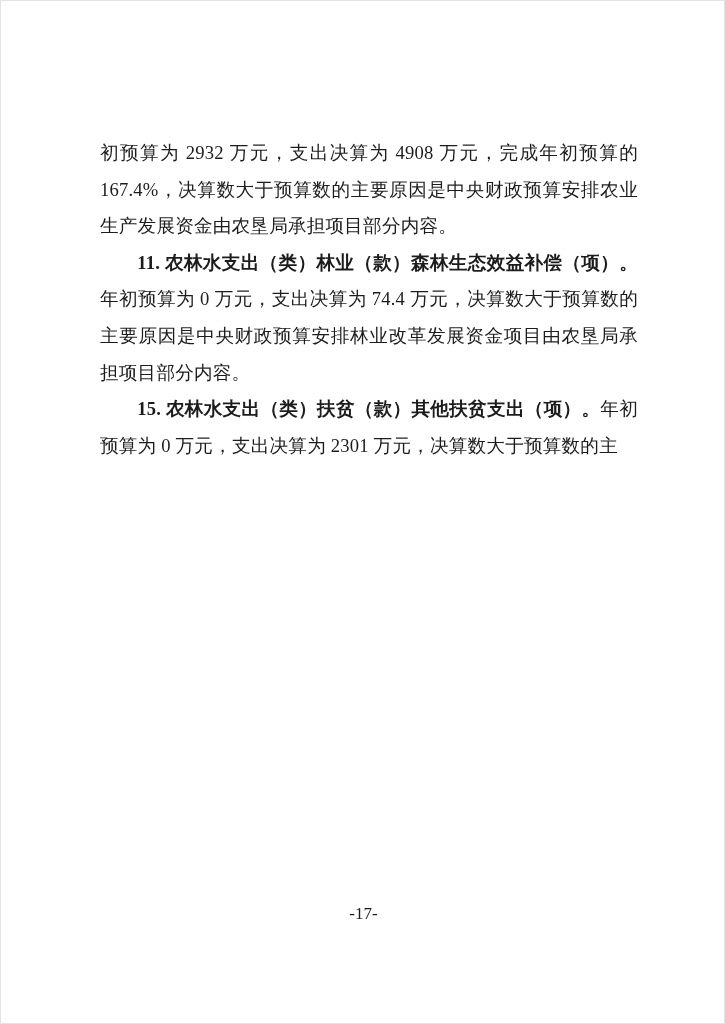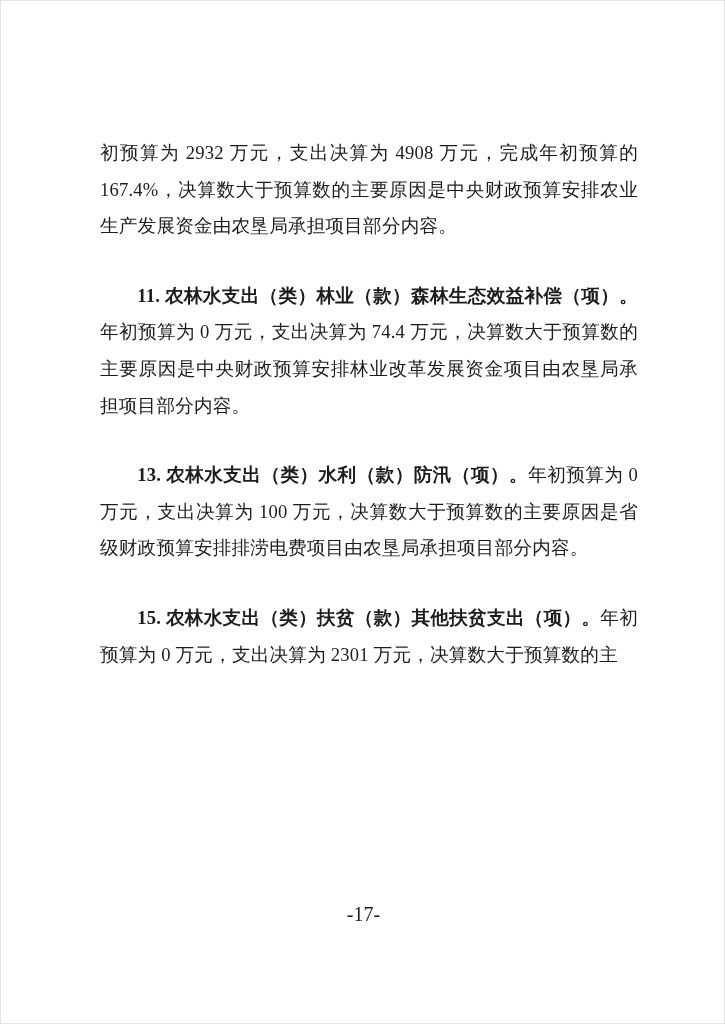--- a/index.html
+++ b/index.html
@@ -29,48 +29,46 @@
     text-align: justify;
     letter-spacing: 0.2px;
   }
   .para {
     margin: 0;
     padding: 0;
     text-indent: 0;
   }
   .para.indent {
     text-indent: 2em;
-    margin-top: 33px;
   }
   .para .heading {
     font-weight: bold;
   }
   .footer {
     position: absolute;
     left: 0;
     top: 901px;
     width: 725px;
     text-align: center;
-    font-size: 20px;
+    font-size: 17px;
     line-height: 24px;
     color: #1c1c1c;
   }
 </style>
 </head>
 <body>
 
 <div class="page">
   <div class="content">
 
     <p class="para"><span>初预算为 2932 万元，支出决算为 4908 万元，完成年初预算的 167.4%，决算数大于预算数的主要原因是中央财政预算安排农业生产发展资金由农垦局承担项目部分内容。</span></p>
 
     <p class="para indent"><span class="heading">11. 农林水支出（类）林业（款）森林生态效益补偿（项）。</span><span>年初预算为 0 万元，支出决算为 74.4 万元，决算数大于预算数的主要原因是中央财政预算安排林业改革发展资金项目由农垦局承担项目部分内容。</span></p>
 
 
-    <p class="para indent"><span class="heading">13. 农林水支出（类）水利（款）防汛（项）。</span><span>年初预算为 0 万元，支出决算为 100 万元，决算数大于预算数的主要原因是省级财政预算安排排涝电费项目由农垦局承担项目部分内容。</span></p>
 
 
     <p class="para indent"><span class="heading">15. 农林水支出（类）扶贫（款）其他扶贫支出（项）。</span><span>年初预算为 0 万元，支出决算为 2301 万元，决算数大于预算数的主</span></p>
 
   </div>
 
   <div class="footer">-17-</div>
 </div>
 
 </body></html>

